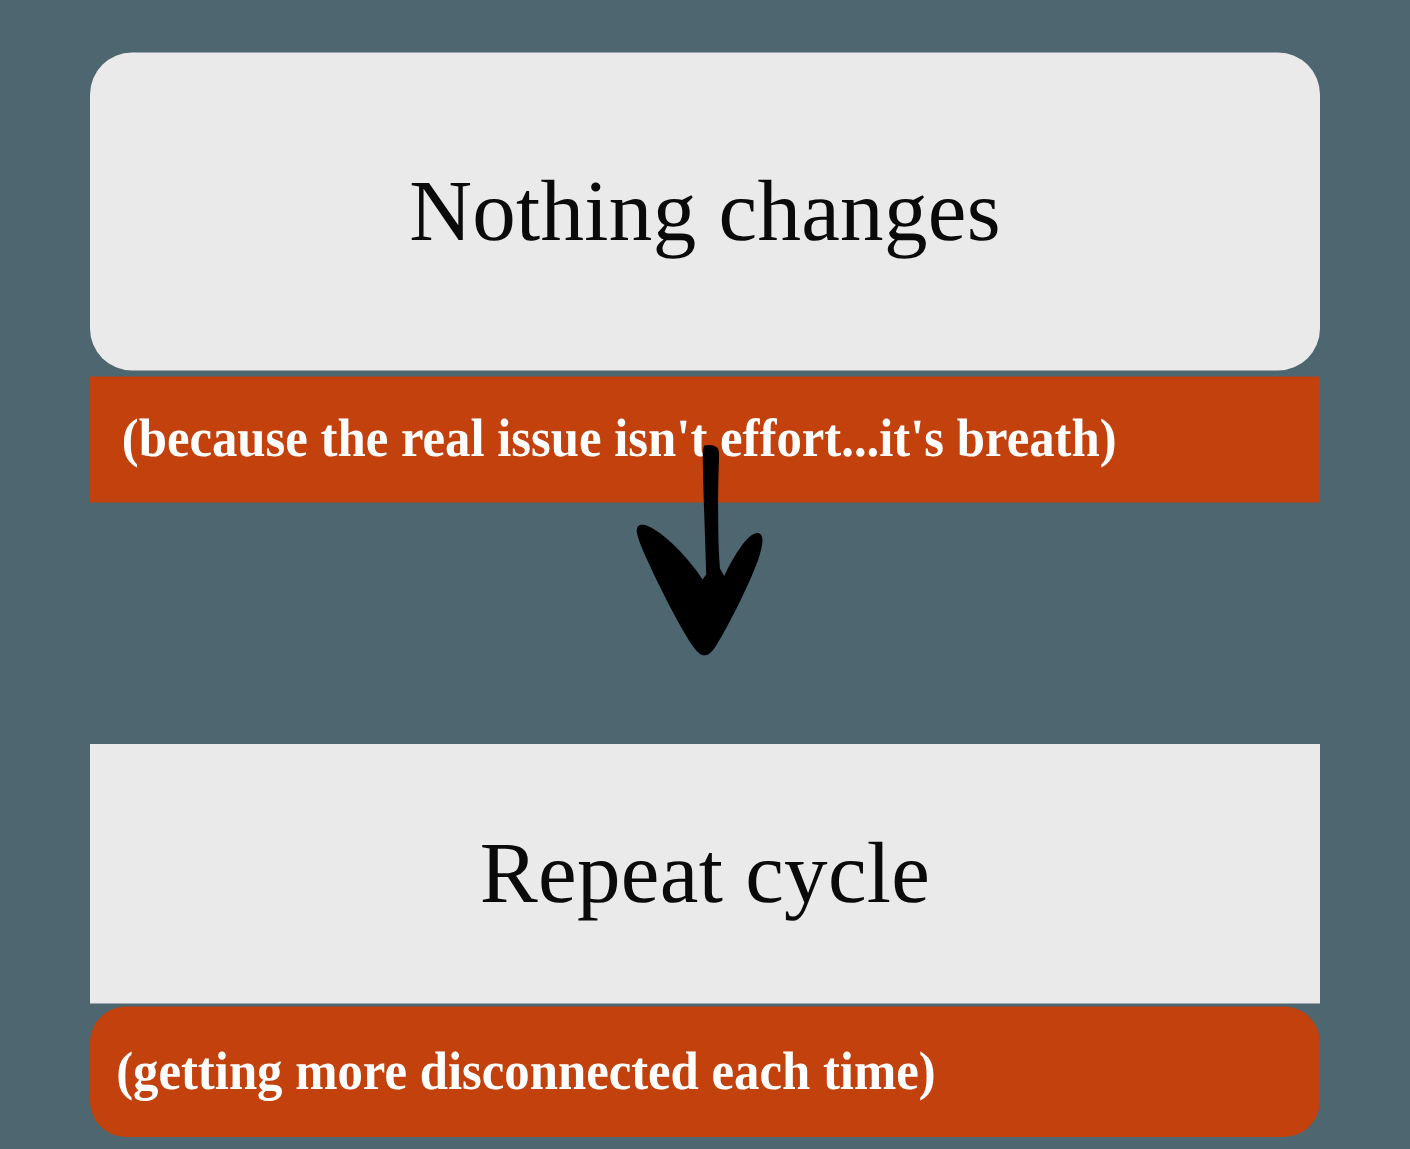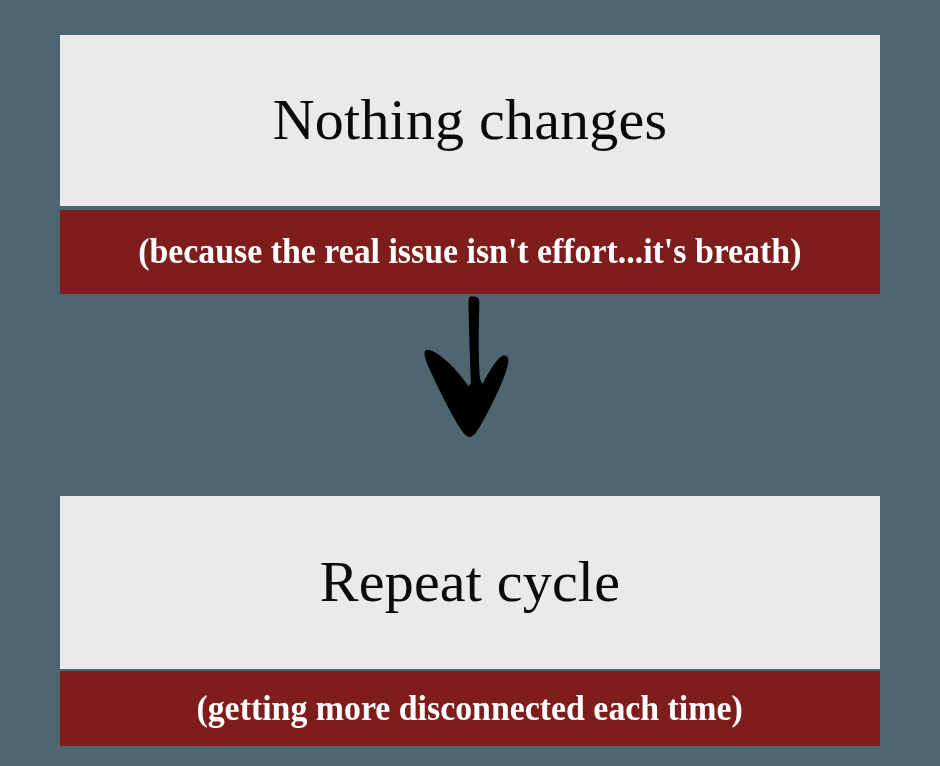--- a/index.html
+++ b/index.html
@@ -44,49 +44,49 @@
     font-weight: 400;
     color: #0a0a0a;
     font-size: 58px;
     line-height: 1.05;
     letter-spacing: 0.2px;
     text-align: center;
     white-space: nowrap;
   }
 
   .card-caption {
-    background: #7f1d1d;
+    background: #c2410c;
     width: 100%;
     box-sizing: border-box;
     display: flex;
     align-items: center;
-    justify-content: center;
+    justify-content: flex-start;
   }
 
   .card-caption span {
     font-family: "Liberation Serif", "DejaVu Serif", serif;
     font-weight: 700;
     color: #ffffff;
     font-size: 36px;
     line-height: 1.1;
     text-align: center;
     white-space: nowrap;
     transform: scaleX(0.94);
     transform-origin: center center;
   }
 
   
   #card-top            { top: 35px; }
-  #card-top .card-body { height: 171px; }
+  #card-top .card-body { height: 212px; border-radius: 28px; }
   #card-top .card-caption { height: 84px; margin-top: 4px; }
 
   
   #card-bottom             { top: 496px; }
   #card-bottom .card-body  { height: 173px; }
-  #card-bottom .card-caption { height: 75px; margin-top: 2px; }
+  #card-bottom .card-caption { height: 87px; margin-top: 2px; border-radius: 24px; }
 
   
   #flow-arrow {
     position: absolute;
     left: 420px;
     top: 292px;
     width: 110px;
     height: 152px;
   }
   #flow-arrow svg {

